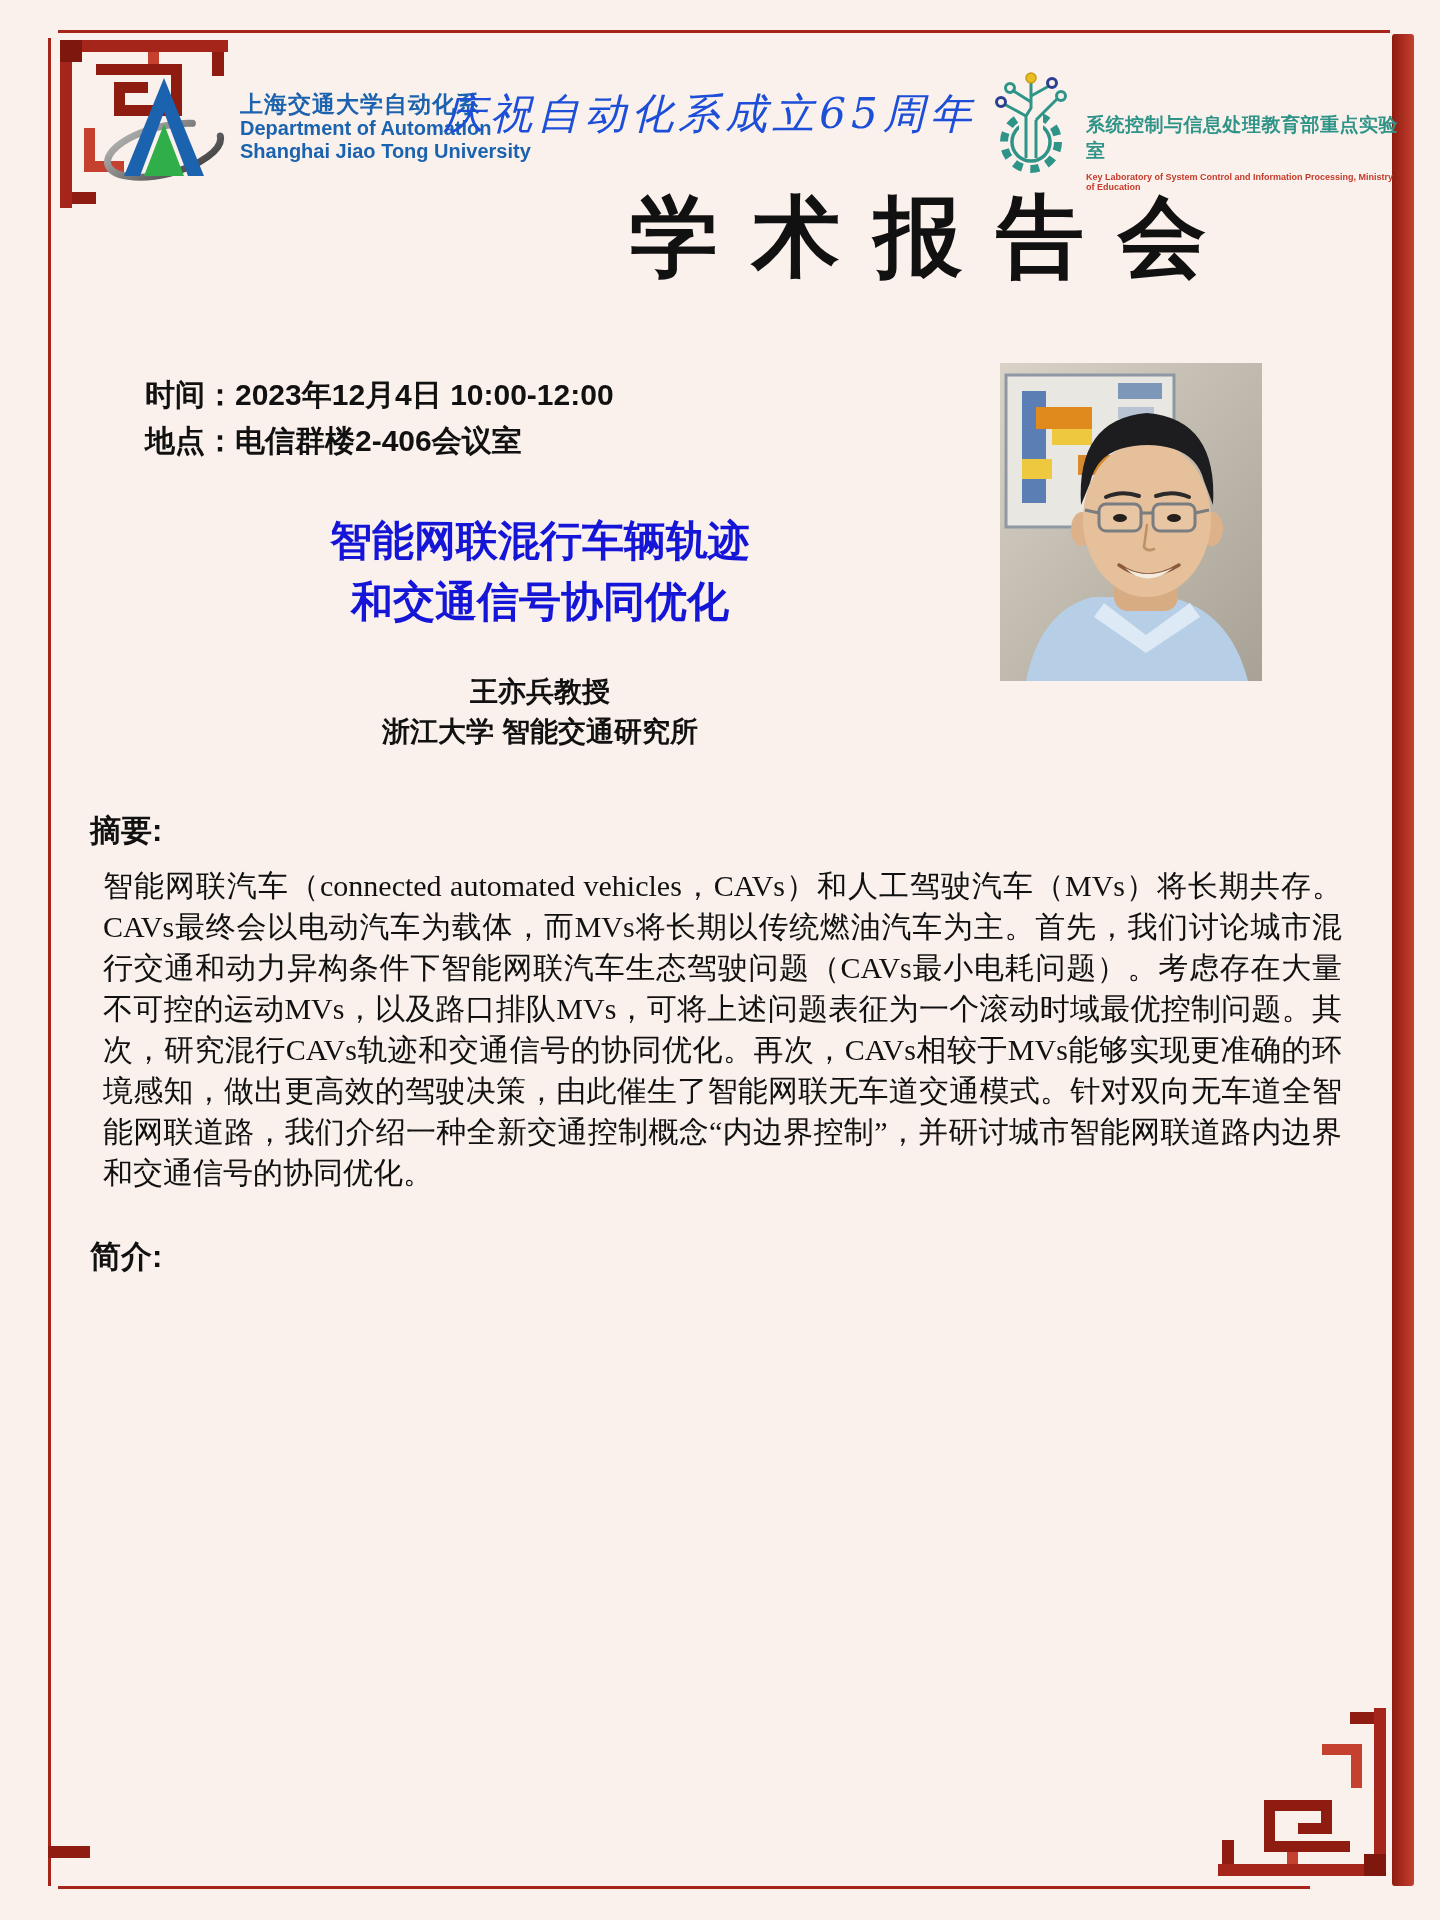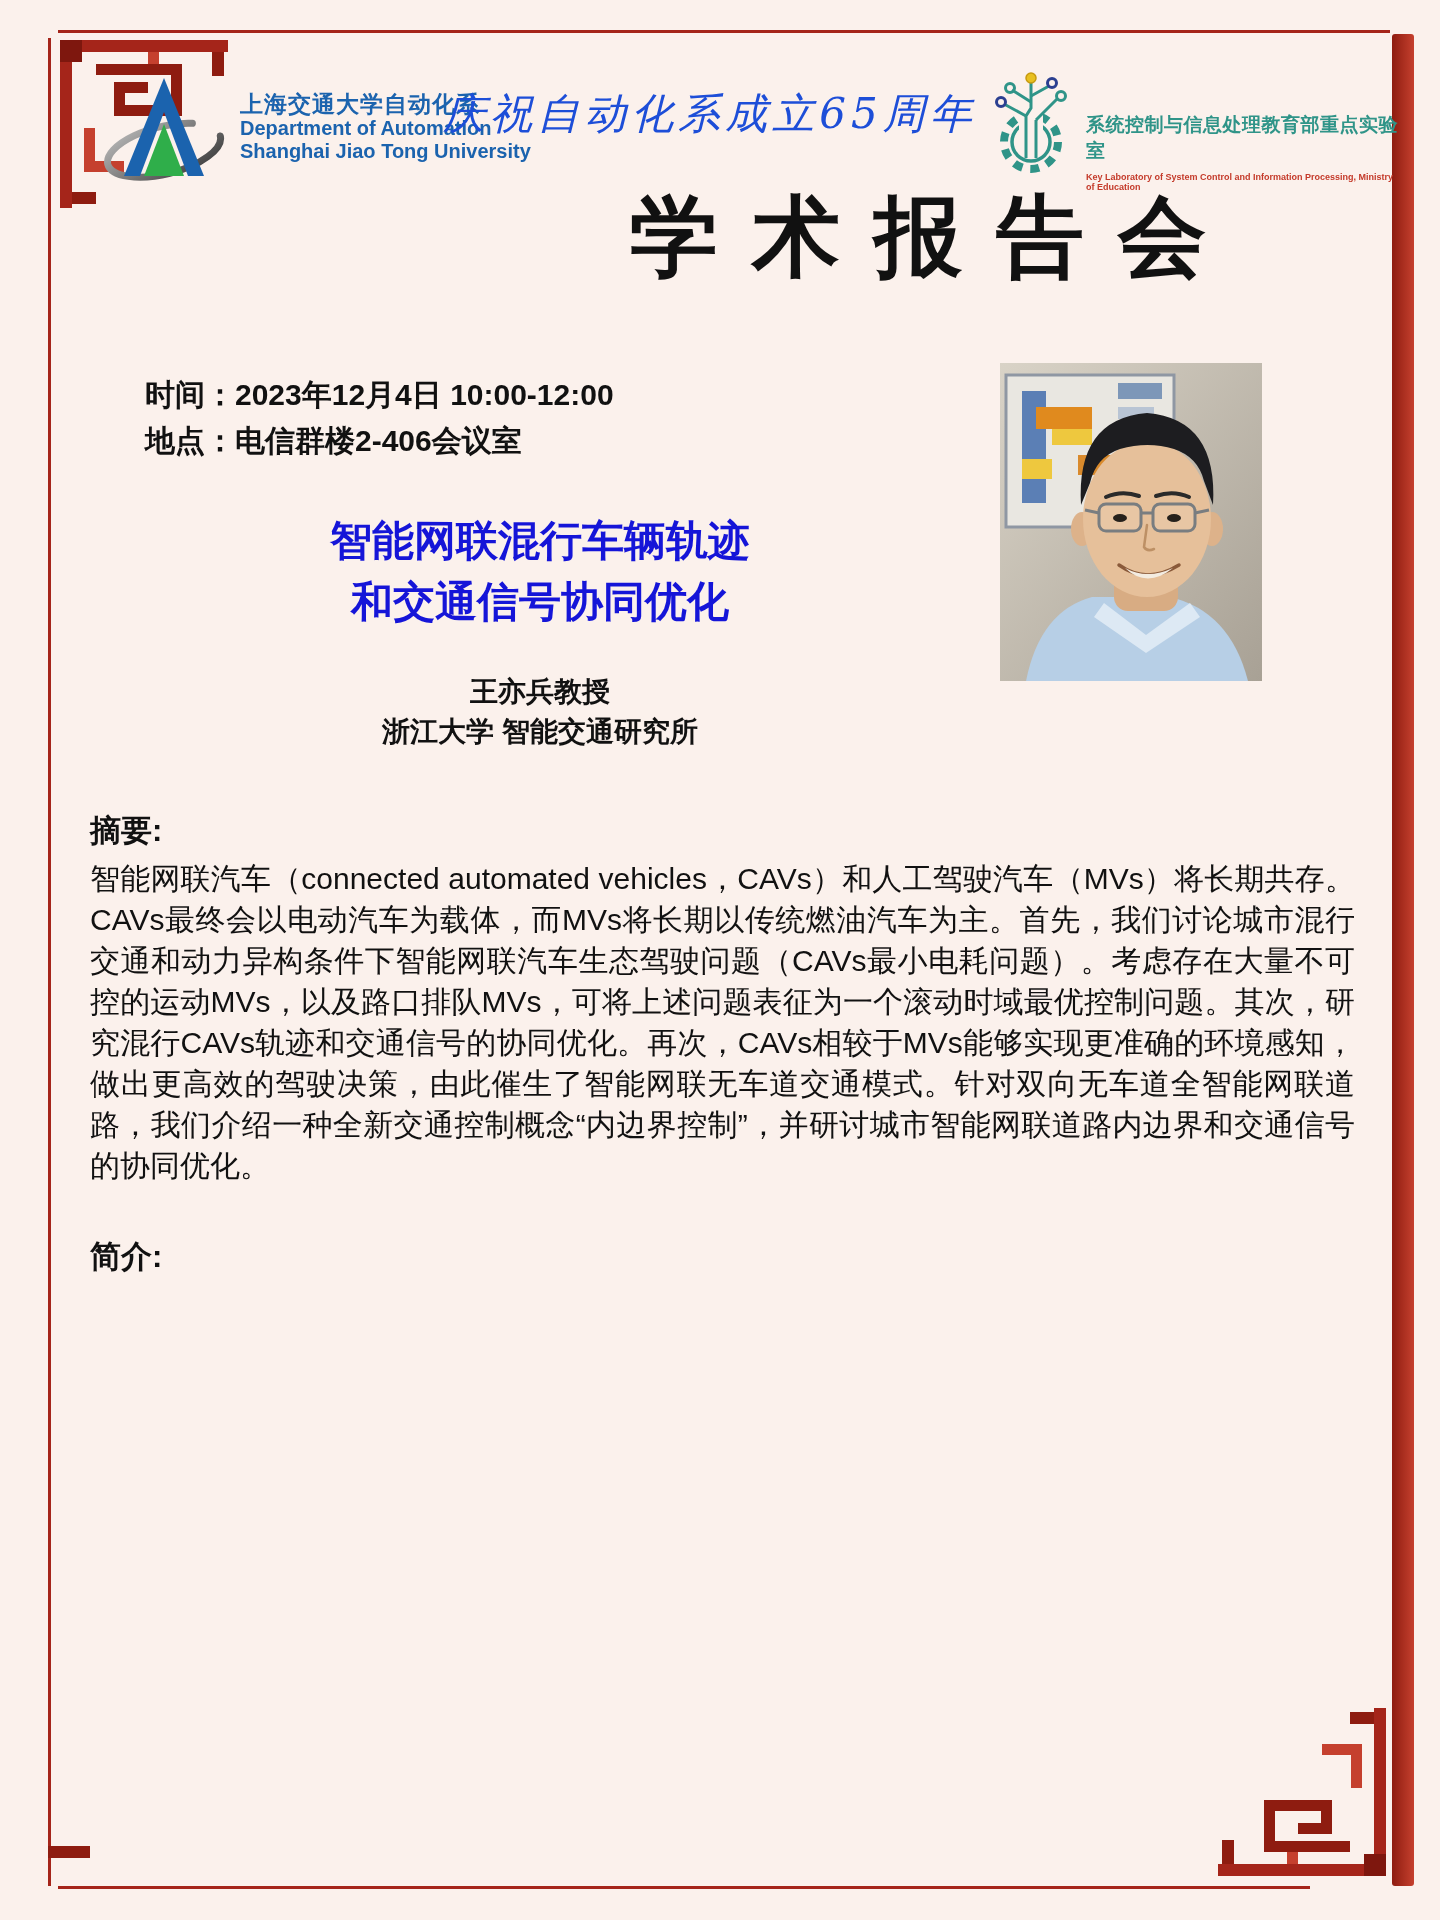--- a/index.html
+++ b/index.html
@@ -48,21 +48,21 @@
     font-size:28px;font-weight:bold;color:#111;line-height:40px;}
 
   
   .photo{position:absolute;left:1000px;top:363px;width:262px;height:318px;overflow:hidden;}
 
   
   .section{position:absolute;left:90px;width:1265px;color:#111;}
   .section-abstract{top:810px;}
   .section-bio{top:1236px;}
   .sec-heading{font-size:31px;font-weight:bold;margin:0 0 6px 0;}
-  .sec-body{font-size:30px;line-height:41px;text-align:justify;margin:0;}
+  .sec-body{font-size:30px;line-height:41px;text-align:justify;margin:13px;font-family:Liberation Serif, serif;}
 </style>
 </head>
 <body>
 
 <div class="poster">
 
   <div class="frame-line frame-top"></div>
   <div class="frame-line frame-left"></div>
   <div class="frame-line frame-bottom"></div>
   <div class="frame-right-bar"></div>

